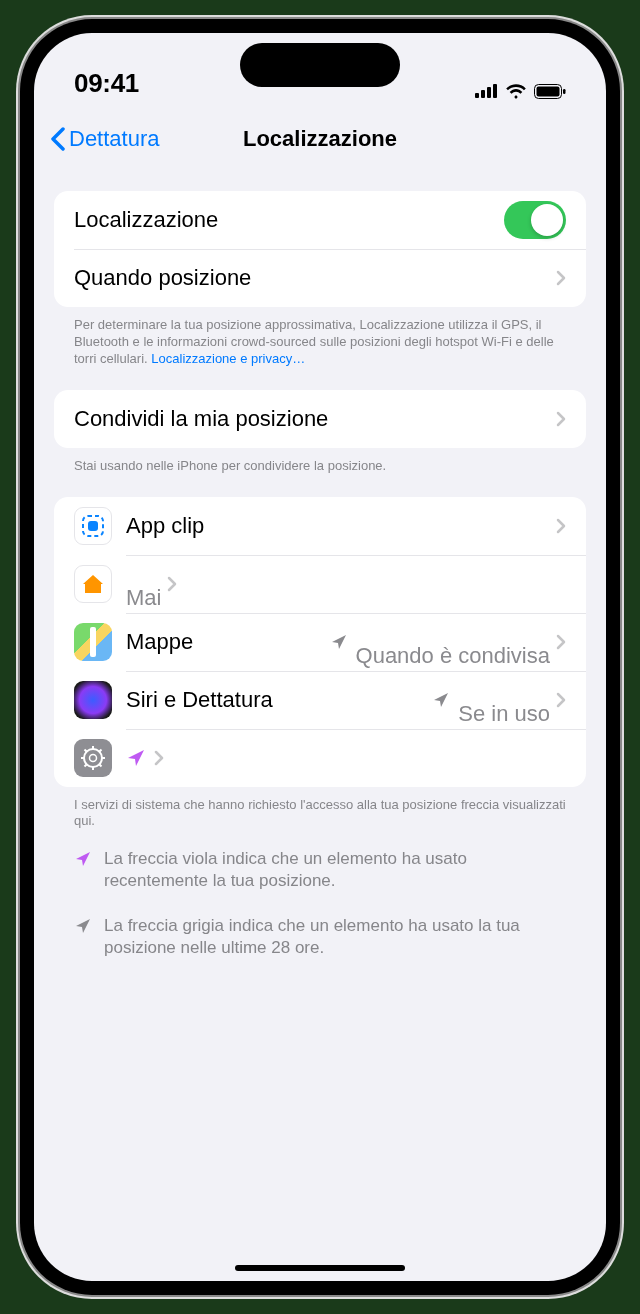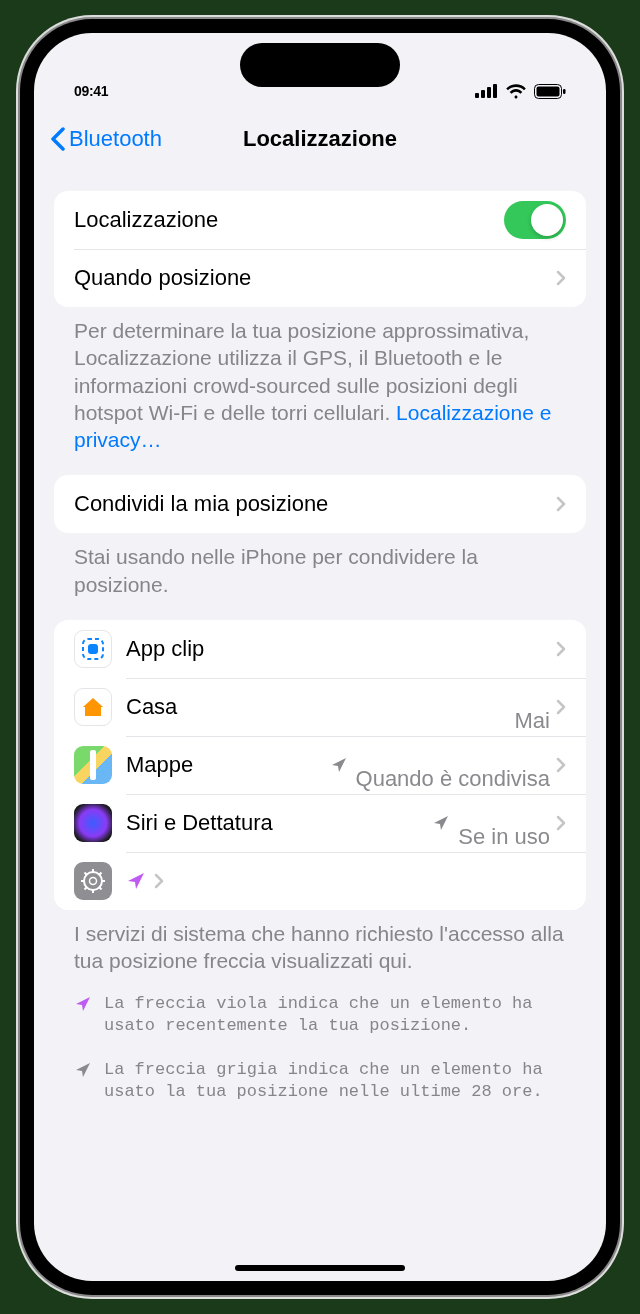--- a/index.html
+++ b/index.html
@@ -46,21 +46,21 @@
       z-index: 100;
     }
     .status-bar {
       height: 76px;
       display: flex;
       justify-content: space-between;
       align-items: flex-end;
       padding: 0 40px 10px;
     }
     .time {
-      font-size: 14px;
+      font-size: 26px;
       font-weight: 600;
       letter-spacing: -0.3px;
     }
     .status-right {
       display: flex;
       align-items: center;
       gap: 7px;
     }
     .status-right svg { display: block; }
     .nav-bar {
@@ -129,21 +129,21 @@
       top: 3px;
       right: 3px;
       width: 32px;
       height: 32px;
       background: #fff;
       border-radius: 50%;
       box-shadow: 0 2px 4px rgba(0,0,0,0.2);
     }
     .footer-text {
       color: #86868a;
-      font-size: 21px;
+      font-size: 13px;
       line-height: 1.3;
       padding: 10px 20px 0;
     }
     .footer-link { color: #007aff; }
     .app-icon {
       width: 38px;
       height: 38px;
       border-radius: 9px;
       margin-right: 14px;
       display: flex;
@@ -156,21 +156,20 @@
     .icon-mappe { background: linear-gradient(135deg,#79d96b 0%,#79d96b 40%,#f8d560 40%,#f8d560 60%,#6ab7f5 60%); position:relative; }
     .icon-mappe::after{content:"";position:absolute;top:4px;bottom:4px;left:16px;width:6px;background:#fff;border-radius:2px;}
     .icon-siri { background: radial-gradient(circle at 50% 50%, #3b5dff, #8a3bf5 50%, #1a1a1a 80%); }
     .icon-system { background: #8e8e93; }
     .arrow-indicator { margin-right: 8px; }
     .legend-row {
       display: flex;
       gap: 12px;
       padding: 4px 20px;
       margin-top: 14px;
-      font-family: Liberation Mono, monospace;
     }
     .legend-arrow { flex-shrink: 0; margin-top: 2px; }
     .legend-text { color: #86868a; font-size: 17px; line-height: 1.3; }
     .home-indicator {
       position: absolute;
       bottom: 10px;
       left: 50%;
       transform: translateX(-50%);
       width: 170px;
       height: 6px;
@@ -203,21 +202,21 @@
             <rect x="29" y="5" width="2.5" height="5" rx="1.2" fill="#000"></rect>
           </svg>
       </div>
     </div>
 
     <div class="nav-bar">
       <div class="back-btn">
         <svg width="15" height="24" viewBox="0 0 15 24">
             <path d="M13 2 L3 12 L13 22" stroke="#007aff" stroke-width="3.5" fill="none" stroke-linecap="round" stroke-linejoin="round"></path>
           </svg>
-        <span>Bluetooth</span>
+        <span>Dettatura</span>
       </div>
       <div class="nav-title">Localizzazione</div>
     </div>
 
     <div class="content">
 
       <div class="group">
         <div class="row">
           <div class="row-label">Localizzazione</div>
           <div class="toggle"></div>
@@ -255,21 +254,20 @@
           <svg class="chevron" width="10" height="16" viewBox="0 0 10 16">
               <path d="M2 2 L8 8 L2 14" stroke="#c5c5c7" stroke-width="2.5" fill="none" stroke-linecap="round" stroke-linejoin="round"></path>
             </svg>
         </div>
         <div class="row with-icon">
           <div class="app-icon icon-casa">
             <svg width="26" height="26" viewBox="0 0 26 26">
                 <path d="M13 4 L23 13 L21 13 L21 22 L5 22 L5 13 L3 13 Z" fill="#ff9500"></path>
               </svg>
           </div>
-          <div class="row-label">Casa</div>
           <div class="row-detail">Mai</div>
           <svg class="chevron" width="10" height="16" viewBox="0 0 10 16">
               <path d="M2 2 L8 8 L2 14" stroke="#c5c5c7" stroke-width="2.5" fill="none" stroke-linecap="round" stroke-linejoin="round"></path>
             </svg>
         </div>
         <div class="row with-icon">
           <div class="app-icon icon-mappe"></div>
           <div class="row-label">Mappe</div>
           <svg class="arrow-indicator" width="18" height="18" viewBox="0 0 18 18">
               <path d="M2 9 L16 2 L9 16 L8 10 Z" fill="#8a8a8e"></path>

